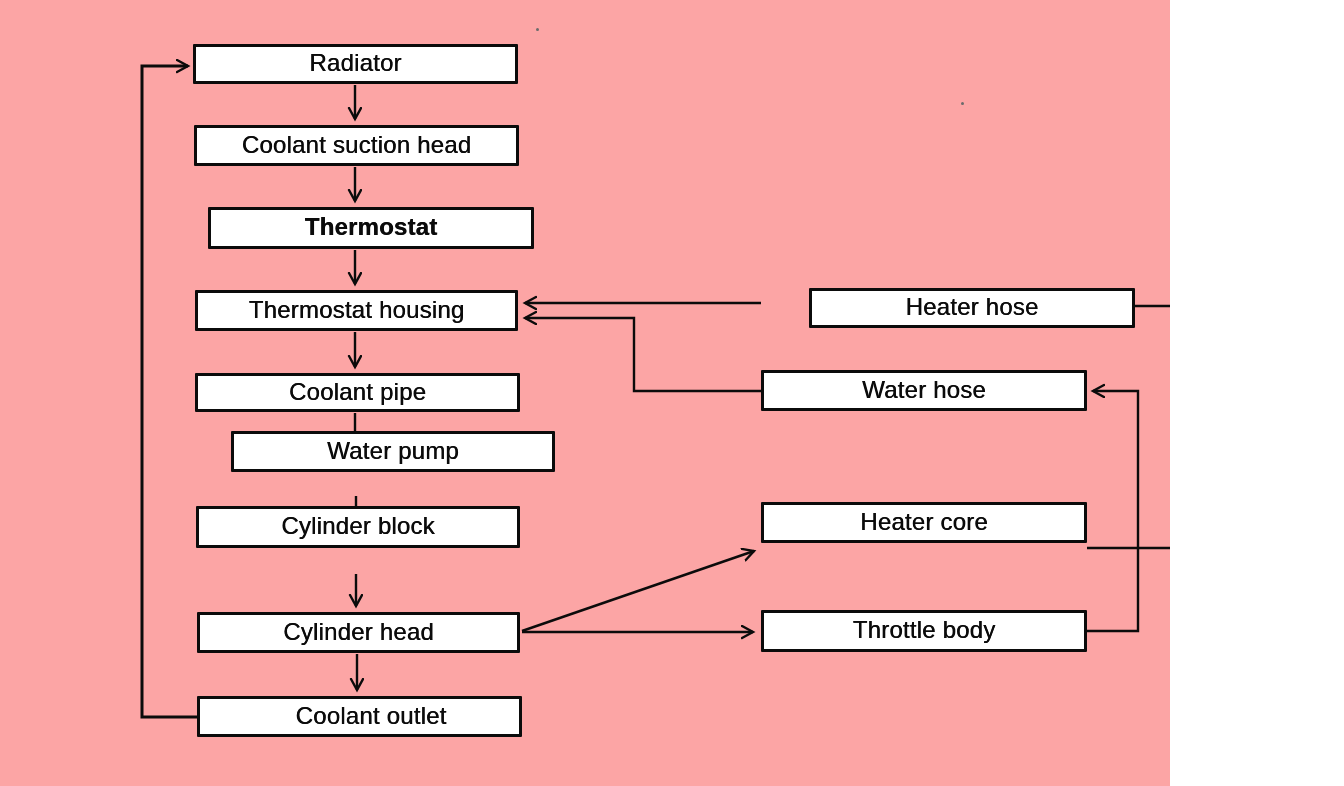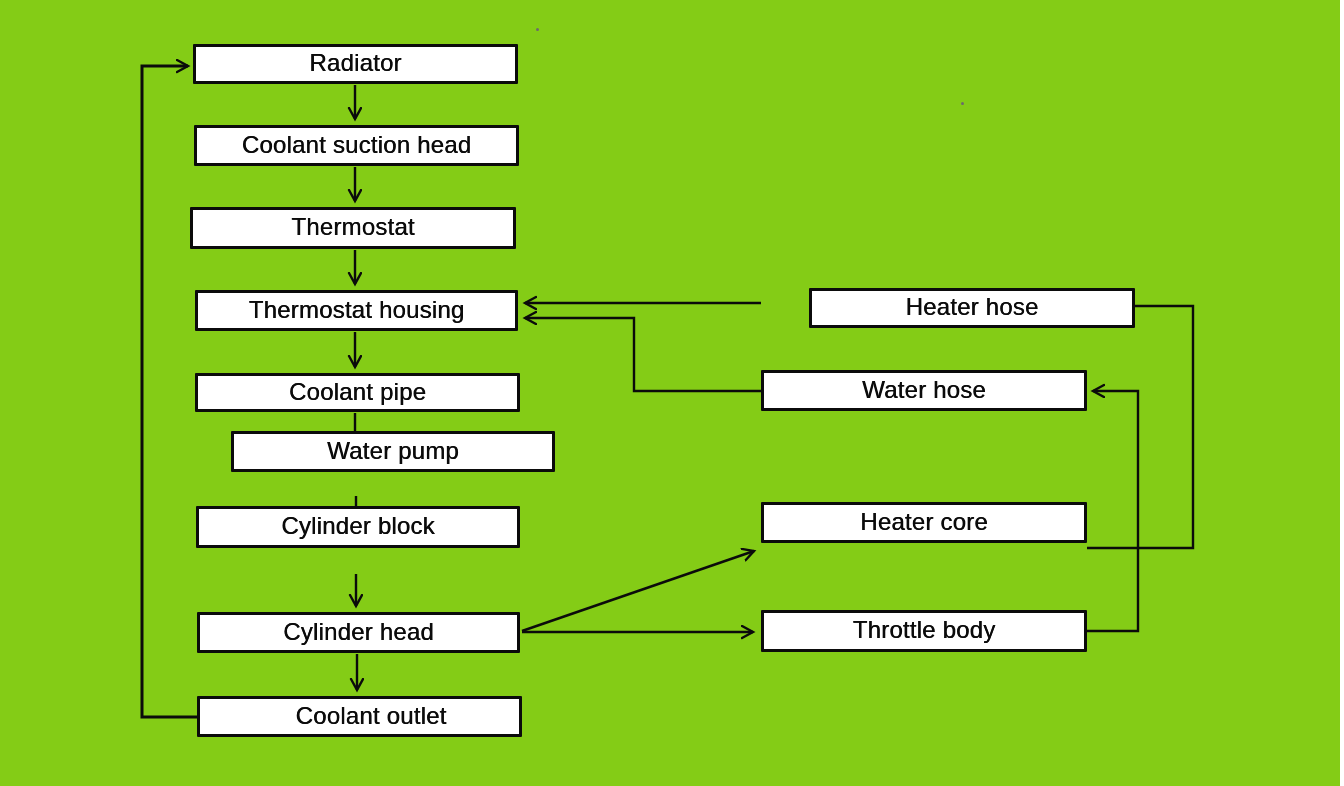--- a/index.html
+++ b/index.html
@@ -2,23 +2,23 @@
 <html><head>
 <meta charset="utf-8">
 <style>
   html, body {
     margin: 0;
     padding: 0;
     background: #ffffff;
   }
   #canvas {
     position: relative;
-    width: 1340px;
+    width: 1170px;
     height: 786px;
-    background: #84cc16;
+    background: #fca5a5;
     font-family: "Liberation Sans", "DejaVu Sans", sans-serif;
     overflow: hidden;
   }
   #wires {
     position: absolute;
     left: 0;
     top: 0;
     width: 1344px;
     height: 786px;
   }
@@ -88,21 +88,21 @@
       <path d="M1087,631 L1138,631 L1138,391 L1093,391" marker-end="url(#ah)"></path>
     </g>
   </svg>
 
   <div class="node" style="left:193px; top:44px;  width:325px; height:40px;">
     <span>Radiator</span>
   </div>
   <div class="node" style="left:194px; top:125px; width:325px; height:41px;">
     <span>Coolant suction head</span>
   </div>
-  <div class="node" style="left:190px; top:207px; width:326px; height:42px;">
+  <div class="node" style="left:208px; top:207px; width:326px; height:42px;font-weight:bold;">
     <span>Thermostat</span>
   </div>
   <div class="node" style="left:195px; top:290px; width:323px; height:41px;">
     <span>Thermostat housing</span>
   </div>
   <div class="node" style="left:195px; top:373px; width:325px; height:39px;text-align:right;">
     <span>Coolant pipe</span>
   </div>
   <div class="node" style="left:196px; top:431px; width:324px; height:41px;margin-left:35px;">
     <span>Water pump</span>

